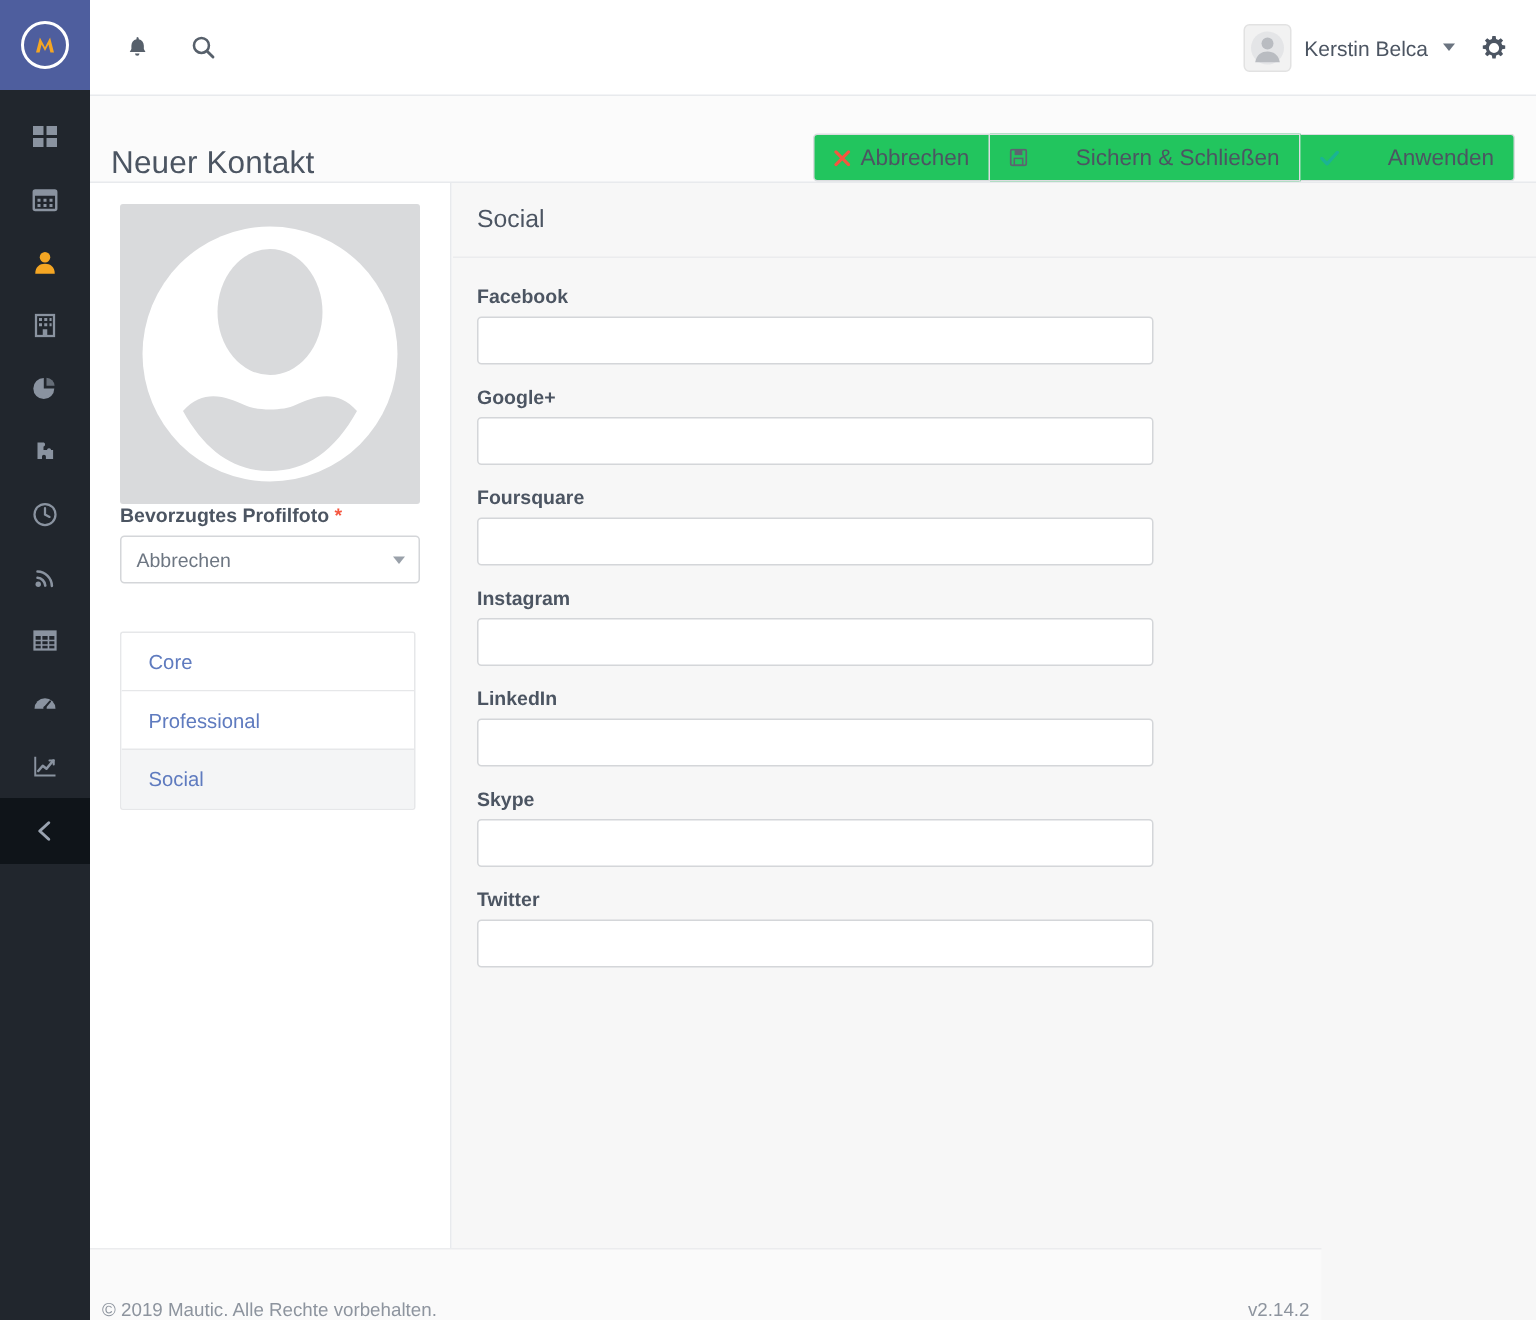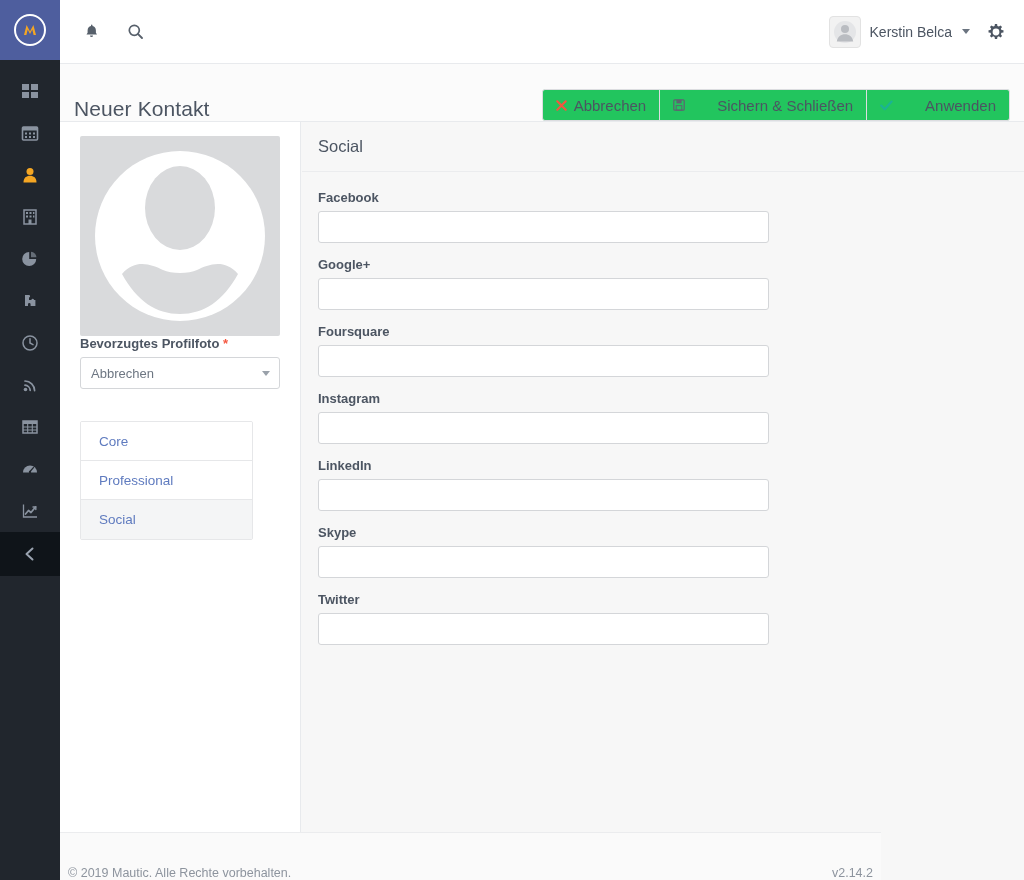--- a/index.html
+++ b/index.html
@@ -241,21 +241,21 @@
     position: absolute;
     right: 9px;
     width: 0; height: 0;
     border-left: 4px solid transparent;
     border-right: 4px solid transparent;
     border-top: 5px solid #9aa1aa;
   }
 
   .tab-list {
     margin-top: 32px;
-    width: 173px;
+    width: 197px;
     border: 1px solid #e6e7e9;
     border-radius: 2px;
     background: #ffffff;
     overflow: hidden;
   }
   .tab-item {
     height: 39px;
     display: flex;
     align-items: center;
     padding: 0 18px;

